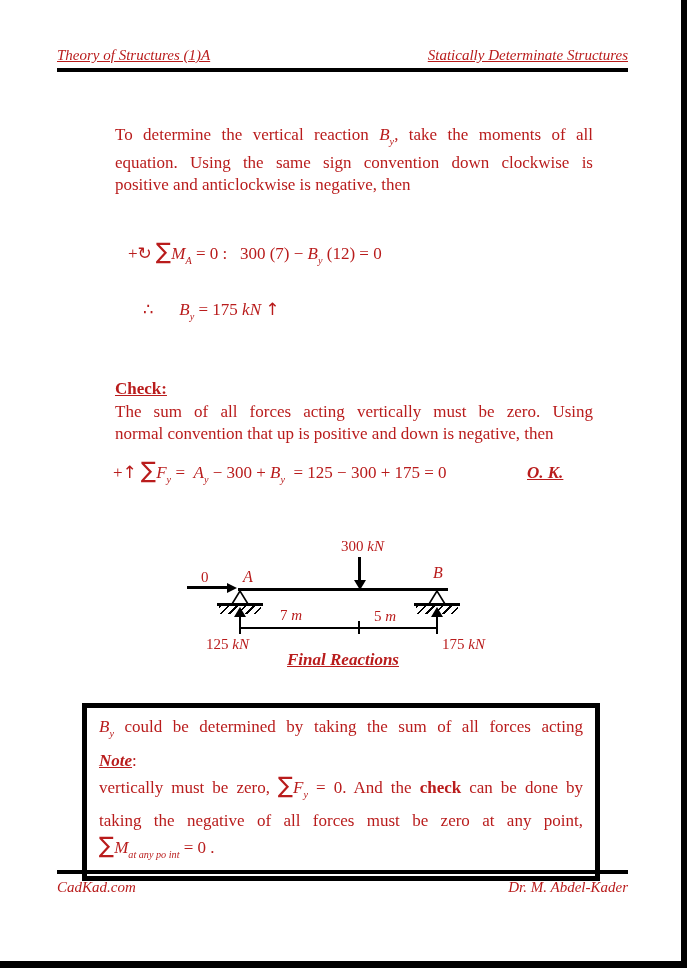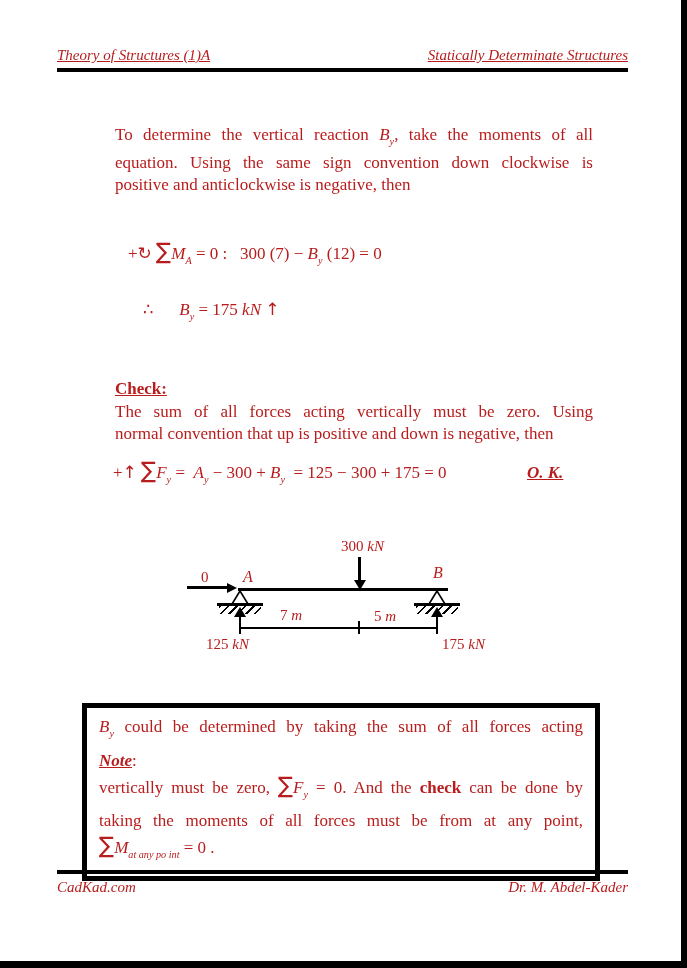--- a/index.html
+++ b/index.html
@@ -95,26 +95,27 @@
   <div class="abs hatch" style="left:416px;top:606px;width:42px;height:8px;"></div>
   <div class="abs arrowhead-up" style="left:431px;top:607px;"></div>
   <div class="abs line" style="left:436px;top:615px;width:2px;height:19px;"></div>
   <div class="abs dlabel" style="left:418px;top:636px;margin-left:24px;"><span>175 </span><span class="tk-it">kN</span></div>
 
   <div class="abs line" style="left:240px;top:627px;width:197px;height:1.5px;"></div>
   <div class="abs line" style="left:358px;top:621px;width:1.5px;height:13px;"></div>
   <div class="abs dlabel" style="left:280px;top:607px;"><span>7 </span><span class="tk-it">m</span></div>
   <div class="abs dlabel" style="left:374px;top:608px;"><span>5 </span><span class="tk-it">m</span></div>
 
+  <div class="abs caption" style="left:238px;top:650px;width:210px;">Final Reactions</div>
 
   <div class="abs note-box" style="left:82px;top:703px;">
     <div class="note-line jline"><span class="tk-it">B</span><span class="tk-it tk-sub">y</span><span> could be determined by taking the sum of all forces acting</span></div>
     <div class="note-line"><span class="tk-b tk-it tk-u">Note</span><span>:</span></div>
     <div class="note-line jline"><span>vertically must be zero,  </span><span class="tk-big">∑</span><span class="tk-it">F</span><span class="tk-it tk-sub">y</span><span> = 0.  And the </span><span class="tk-b">check</span><span> can be done by</span></div>
-    <div class="note-line jline"><span>taking the moments of all forces must be from at any point,</span></div>
+    <div class="note-line jline"><span>taking the negative of all forces must be zero at any point,</span></div>
     <div class="note-line jline last"><span class="tk-big">∑</span><span class="tk-it">M</span><span class="tk-it tk-sub">at any po int</span><span> = 0 .</span></div>
   </div>
 
   <div class="abs rule" style="left:57px;top:870px;width:571px;height:4px;"></div>
   <div class="abs ftr" style="left:57px;top:879px;">CadKad.com</div>
   <div class="abs ftr" style="right:59px;top:879px;">Dr. M. Abdel-Kader</div>
 
   <div class="abs scanbar" style="left:681px;top:0;width:6px;height:968px;"></div>
   <div class="abs scanbar" style="left:0;top:961px;width:687px;height:7px;"></div>
 </div>

